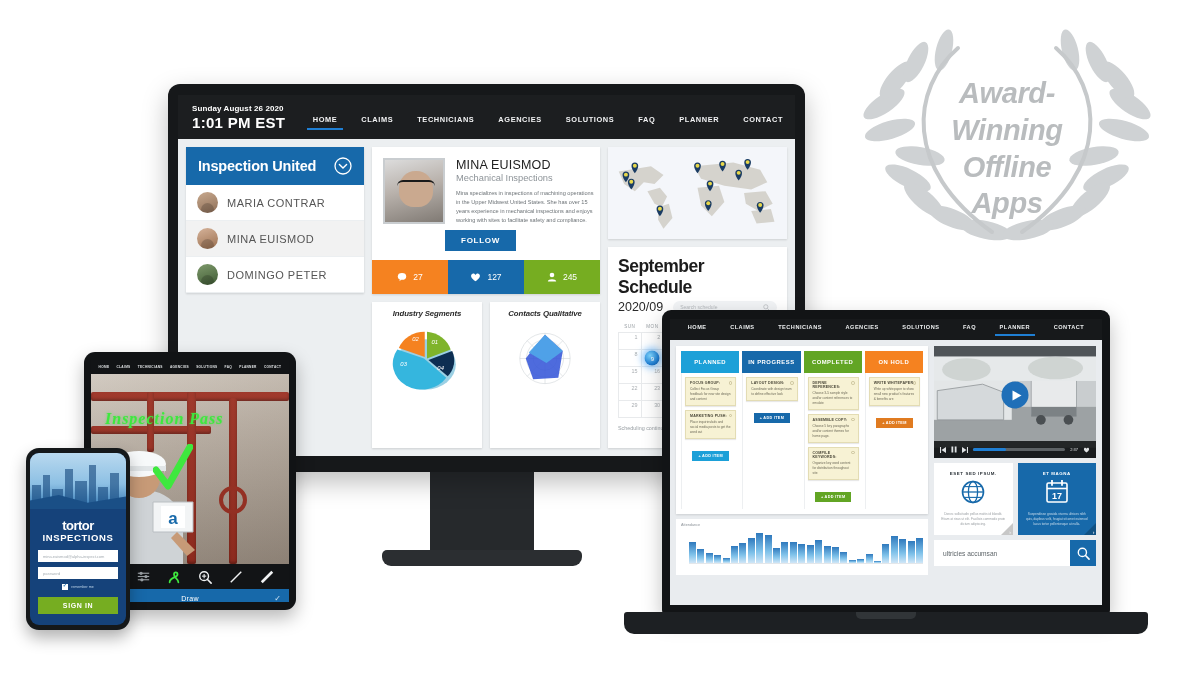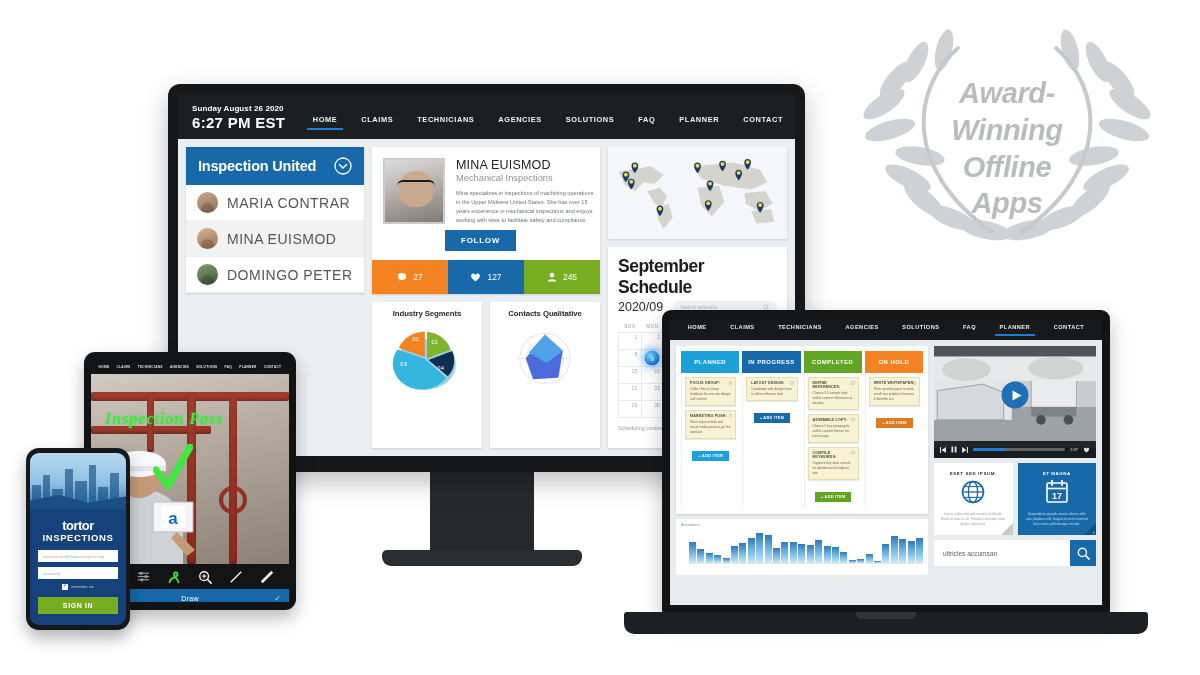--- a/index.html
+++ b/index.html
@@ -56,21 +56,21 @@
   .col-mid  { width: 228px; display: flex; flex-direction: column; gap: 8px; }
   .col-right{ flex: 1; display: flex; flex-direction: column; gap: 8px; }
 
   .panel { background: #fff; box-shadow: 0 1px 2px rgba(0,0,0,.13); }
 
   .agents-head { background: #1769aa; color: #fff; padding: 10px 12px; display: flex;
     align-items: center; justify-content: space-between; }
   .agents-head .title { font-size: 14.5px; font-weight: bold; letter-spacing: -.2px; }
   .agent-row { display: flex; align-items: center; gap: 9px; padding: 7px 11px; border-bottom: 1px solid #eceff1; }
   .agent-row.sel { background: #f2f2f2; }
-  .agent-row .name { font-size: 14px; color: #555; letter-spacing: .5px; }
+  .agent-row .name { font-size: 11px; color: #555; letter-spacing: .5px; }
   .av { width: 21px; height: 21px; border-radius: 50%; flex: 0 0 auto; background: #b9a994; position: relative; overflow: hidden; }
   .av::after { content:""; position:absolute; left:4px; top:11px; width:13px; height:13px; border-radius:50% 50% 0 0; background: rgba(0,0,0,.18); }
   .av.a1 { background: linear-gradient(160deg,#c8a98e,#8d6e57); }
   .av.a2 { background: linear-gradient(160deg,#cfcfcf,#8e8e8e); }
   .av.a3 { background: linear-gradient(160deg,#d6b39a,#9a6f4f); }
   .av.a4 { background: linear-gradient(160deg,#7f9a6c,#3f5b34); }
 
   
   .prof { display: flex; padding: 11px 11px 0 11px; gap: 11px; }
   .prof-photo { width: 62px; height: 66px; border: 2px solid #c9cdd0; flex: 0 0 auto;
@@ -84,21 +84,21 @@
   .prof-desc { font-size: 5.6px; color: #6d7377; line-height: 1.62; margin-top: 6px; width: 140px; }
   .follow-wrap { display: flex; justify-content: center; padding: 5px 22px 9px 11px; }
   .follow-btn { background: #1769aa; color: #fff; font-size: 8px; font-weight: bold;
     letter-spacing: .7px; padding: 6px 16px; }
   .stats { display: flex; height: 34px; }
   .stats div { flex: 1; display: flex; align-items: center; justify-content: center; gap: 6px;
     color: #fff; font-size: 8.5px; }
   .s-orange { background: #f58220; } .s-blue { background: #1769aa; } .s-green { background: #76ad21; }
 
   
-  .chartrow { display: flex; gap: 8px; flex: 1; }
+  .chartrow { display: flex; gap: 8px; flex: 1; font-style: italic; }
   .chartbox { flex: 1; background: #fff; padding: 7px 6px; box-shadow: 0 1px 2px rgba(0,0,0,.13); }
   .chartbox .ct { font-size: 7.8px; color: #2a2a2a; font-weight: bold; text-align: center; letter-spacing: -.1px; }
 
   
   .mapbox { height: 92px; background: #f4f6fa; position: relative; overflow: hidden; }
 
   
   .sched { padding: 9px 10px; }
   .sched h2 { font-size: 17.5px; color: #1c1c1c; letter-spacing: -.5px; }
   .sched .ym-row { display: flex; align-items: center; gap: 10px; margin-top: 2px; }
@@ -271,21 +271,21 @@
 
   <div id="monitor">
     <div class="mon-stand"></div>
     <div class="mon-foot"></div>
     <div class="mon-bezel"></div>
     <div class="mon-screen">
 
       <div class="topbar">
         <div class="clock">
           <div class="date">Sunday August 26 2020</div>
-          <div class="time">6:27 PM EST</div>
+          <div class="time">1:01 PM EST</div>
         </div>
         <div class="mainnav">
           <div class="nav-item active">HOME</div>
           <div class="nav-item">CLAIMS</div>
           <div class="nav-item">TECHNICIANS</div>
           <div class="nav-item">AGENCIES</div>
           <div class="nav-item">SOLUTIONS</div>
           <div class="nav-item">FAQ</div>
           <div class="nav-item">PLANNER</div>
           <div class="nav-item">CONTACT</div>

